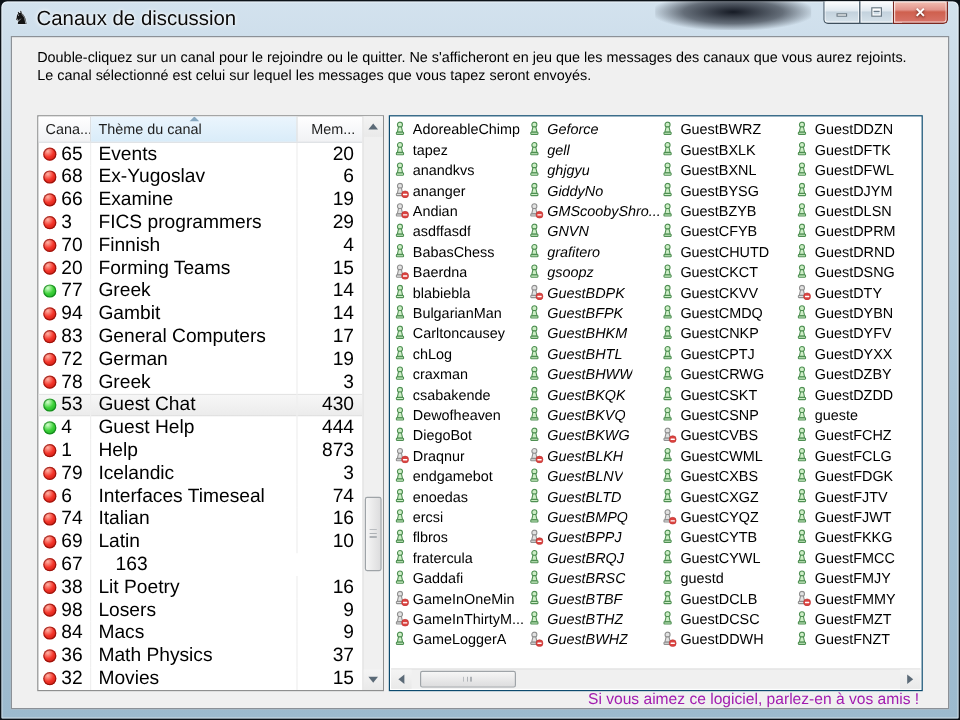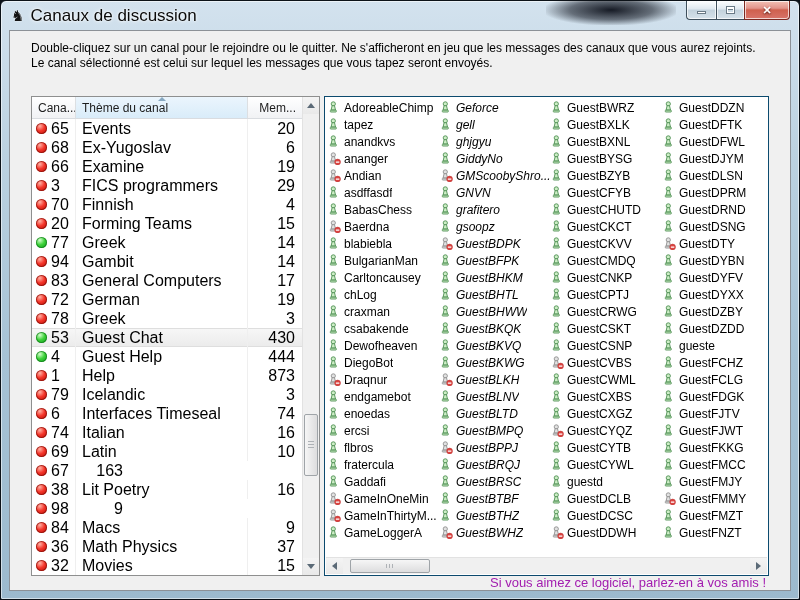--- a/index.html
+++ b/index.html
@@ -299,20 +299,21 @@
       <span class="c-num">38</span>
     </div>
     <div class="c-theme">Lit Poetry</div>
     <div class="c-mem">16</div>
   </div>
             <div class="ch-row">
     <div class="c-chan">
       <span class="dot red"></span>
       <span class="c-num">98</span>
     </div>
+    <div class="c-theme">Losers</div>
     <div class="c-mem">9</div>
   </div>
             <div class="ch-row">
     <div class="c-chan">
       <span class="dot red"></span>
       <span class="c-num">84</span>
     </div>
     <div class="c-theme">Macs</div>
     <div class="c-mem">9</div>
   </div>

